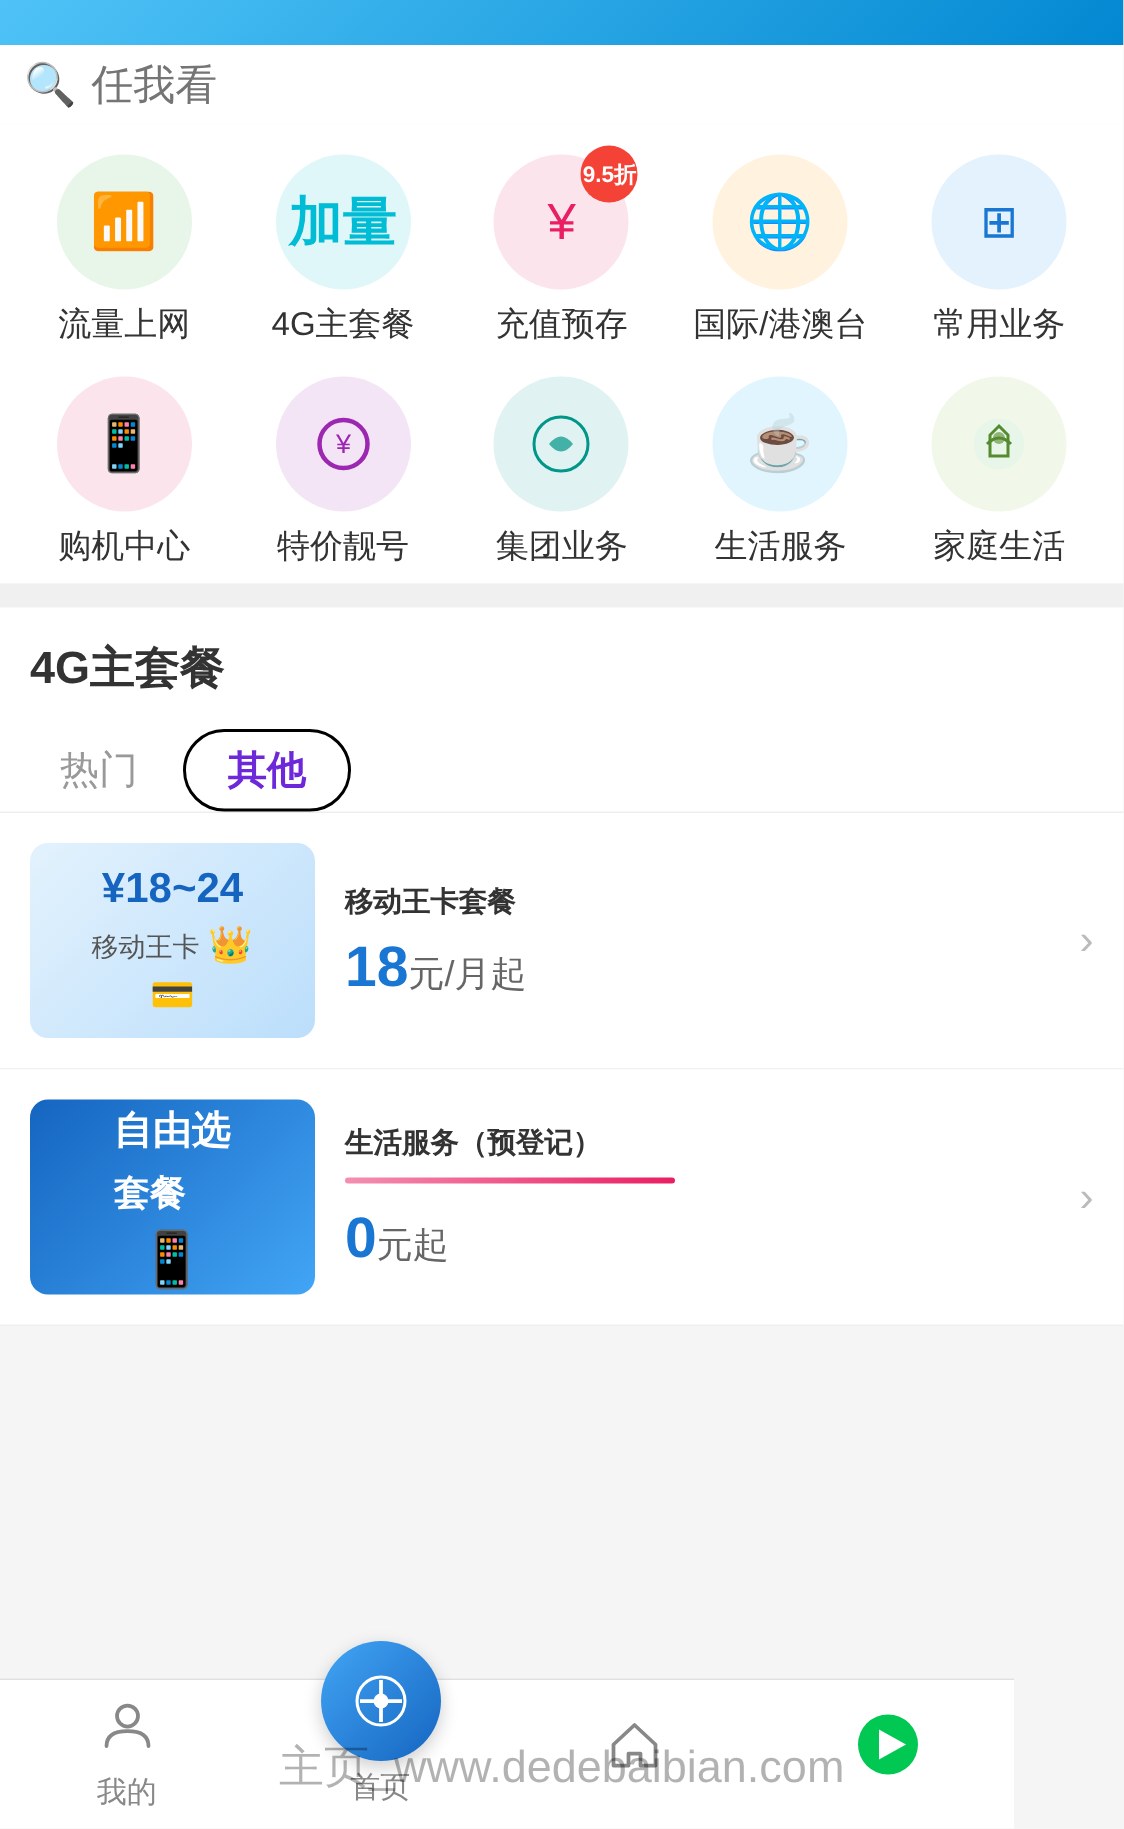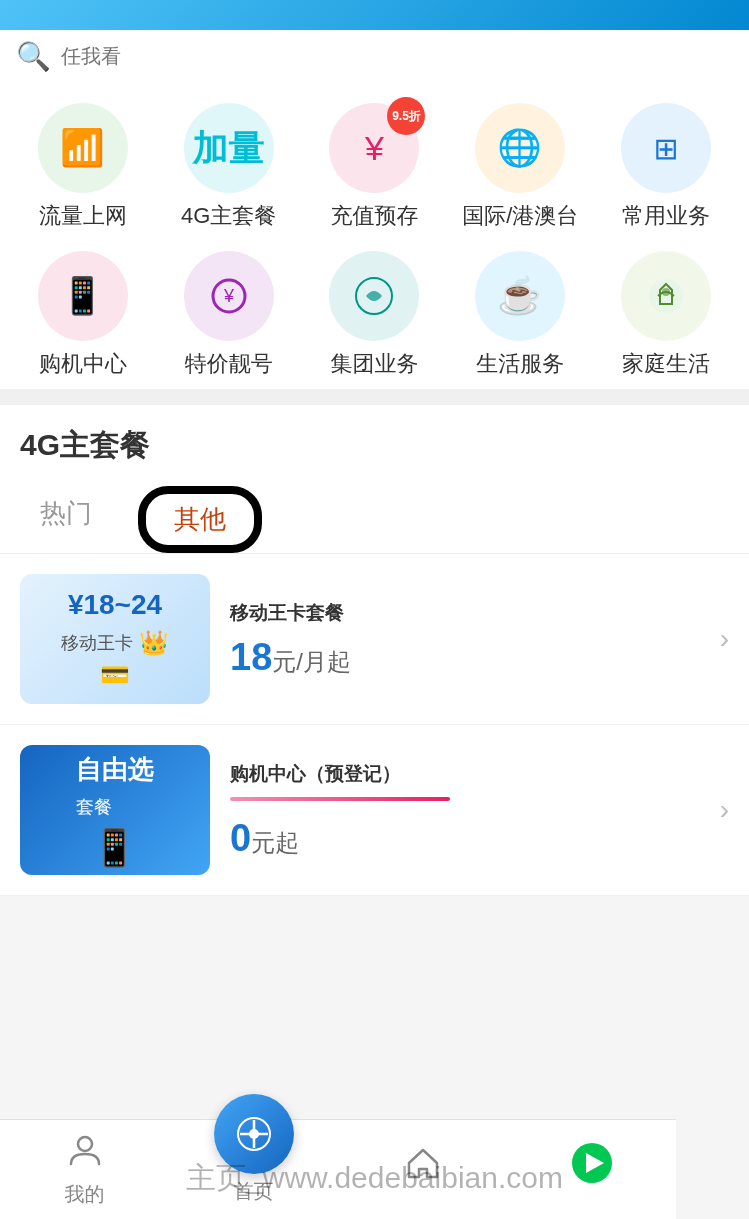--- a/index.html
+++ b/index.html
@@ -20,21 +20,21 @@
     
     .search-bar {
       background: #fff;
       padding: 10px 16px;
       display: flex;
       align-items: center;
     }
     .search-bar input {
       border: none;
       outline: none;
-      font-size: 20px;
+      font-size: 28px;
       color: #a21caf;
       width: 100%;
       background: transparent;
     }
     .search-icon-wrap {
       margin-right: 10px;
       color: #999;
       font-size: 28px;
     }
 
@@ -110,33 +110,32 @@
       font-weight: bold;
       color: #333;
       padding: 20px 20px 10px;
     }
 
     
     .tabs {
       display: flex;
       padding: 10px 20px 0;
       border-bottom: 1px solid #eee;
-      gap: 16px;
     }
     .tab-item {
       padding: 10px 20px;
       font-size: 26px;
       color: #999;
       cursor: pointer;
       margin-right: 10px;
     }
     .tab-item.active {
-      color: #c2410c;
-      font-weight: normal;
-      border: 8px solid #000000;
+      color: #6d28d9;
+      font-weight: bold;
+      border: 2px solid #000000;
       border-radius: 30px;
       padding: 8px 28px;
     }
 
     
     .package-card {
       display: flex;
       align-items: center;
       padding: 20px;
       border-bottom: 1px solid #f0f0f0;
@@ -273,22 +272,23 @@
     .pkg2-content {
       text-align: center;
       padding: 10px;
       color: white;
     }
     .pkg2-title {
       font-size: 26px;
       font-weight: bold;
     }
     .pkg2-sub {
-      font-size: 18px;
+      font-size: 24px;
       margin-top: 4px;
+      font-weight: bold;
     }
 
     
     .ci-text-cyan {
       background: #e0f7fa;
       color: #00bcd4;
       font-size: 28px;
       font-weight: bold;
     }
 
@@ -314,21 +314,21 @@
   </div>
 
   <div class="grid-item">
     <div class="circle-icon ci-text-cyan" style="font-size:36px;font-weight:bold;color:#00bcd4;font-family:Liberation Serif, serif;">加量</div>
     <span class="grid-item-label">4G主套餐</span>
   </div>
 
   <div class="grid-item">
     <div class="circle-icon ci-pink" style="font-size:34px;color:#e91e63;">
       ¥
-      <span class="badge-discount" style="font-size:12px;width:38px;height:38px;top:-6px;right:-6px;">9.5折</span>
+      <span class="badge-discount" style="font-size:15px;width:38px;height:38px;top:-6px;right:-6px;">9.5折</span>
     </div>
     <span class="grid-item-label">充值预存</span>
   </div>
 
   <div class="grid-item">
     <div class="circle-icon ci-orange">🌐</div>
     <span class="grid-item-label">国际/港澳台</span>
   </div>
 
   <div class="grid-item">
@@ -414,21 +414,21 @@
     <div class="package-img pkg-img-2">
       <div class="pkg2-content">
         <div class="pkg2-title">自由选</div>
         <div style="display:flex;align-items:center;gap:4px;margin-top:4px;">
           <span class="pkg2-sub">套餐</span>
         </div>
         <div style="font-size:36px;margin-top:8px;">📱</div>
       </div>
     </div>
     <div class="package-info">
-      <div class="package-name">购机中心（预登记）</div>
+      <div class="package-name">生活服务（预登记）</div>
       <div class="package-underline"></div>
       <div class="package-price">
         <span class="price-num">0</span><span class="price-unit">元</span><span class="price-unit">起</span>
       </div>
     </div>
     <div class="chevron">›</div>
   </div>
 
 </div>
 

